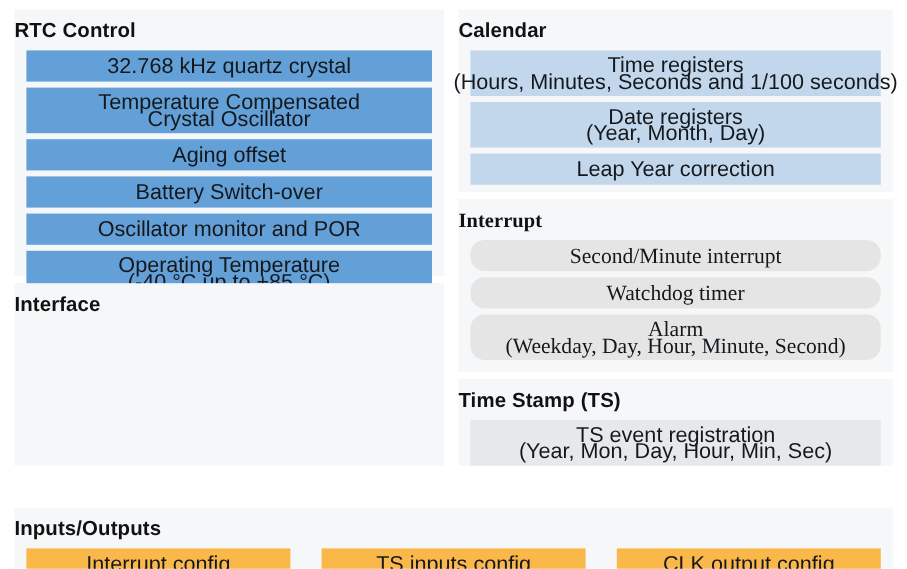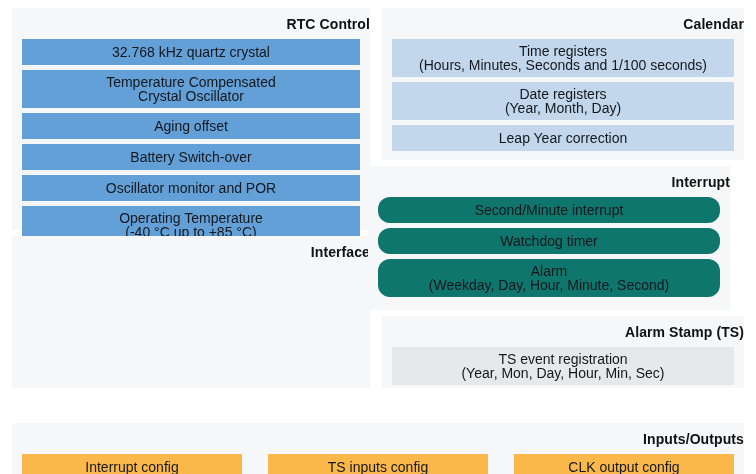--- a/index.html
+++ b/index.html
@@ -25,66 +25,67 @@
 
   
   .panel {
     position: absolute;
     background: #f6f7f9;
     box-sizing: border-box;
     padding: 0;
   }
 
   .panel-title {
-    text-align: right;
+    text-align: left;
     font-weight: bold;
-    font-size: 14px;
+    font-size: 17px;
     line-height: 1;
     color: #111111;
     padding-top: 9px;
     padding-bottom: 8px;
     letter-spacing: 0.1px;
   }
 
   .rows {
     padding: 0 10px 8px 10px;
   }
 
   .row {
     box-sizing: border-box;
     width: 100%;
     text-align: center;
-    font-size: 14px;
+    font-size: 18px;
     line-height: 14.5px;
     color: #14181c;
     display: flex;
     flex-direction: column;
+    align-items: center;
     justify-content: center;
     margin-bottom: 5px;
   }
   .row:last-child { margin-bottom: 0; }
 
   .row .l1, .row .l2 { display: block; white-space: nowrap; }
 
   .row.one { height: 26px; }
   .row.two { height: 38px; }
 
   
   .c-blue    { background: #63a0d8; }
   .c-ltblue  { background: #c2d7ec; }
   .c-gray    { background: #c2c6cb; }
-  .c-peach   { background: #0f766e; border-radius: 12px; }
+  .c-peach   { background: #e5e5e5; border-radius: 12px; }
   .c-ltgray  { background: #e7e8ea; }
   .c-orange  { background: #fbb84a; }
 
   
   #panel-rtc      { left: 12px;  top: 8px;   width: 358px; height: 222px; }
   #panel-iface    { left: 12px;  top: 236px; width: 358px; height: 152px; }
   #panel-cal      { left: 382px; top: 8px;   width: 362px; height: 152px; }
-  #panel-int      { left: 368px; top: 166px; width: 362px; height: 144px; }
+  #panel-int      { left: 382px; top: 166px; width: 362px; height: 144px; font-family: Liberation Serif, serif; }
   #panel-ts       { left: 382px; top: 316px; width: 362px; height: 72px; }
   #panel-io       { left: 12px;  top: 394px; width: 732px; height: 72px; margin-top: 29px; }
 
   
   .io-rows {
     display: flex;
     gap: 26px;
     padding: 0 10px 8px 10px;
   }
   .io-rows .row { margin-bottom: 0; flex: 1 1 0; }
@@ -151,21 +152,21 @@
         <span class="l1">Watchdog timer</span>
       </div>
       <div class="row two c-peach">
         <span class="l1">Alarm</span>
         <span class="l2">(Weekday, Day, Hour, Minute, Second)</span>
       </div>
     </div>
   </div>
 
   <div class="panel" id="panel-ts">
-    <div class="panel-title">Alarm Stamp (TS)</div>
+    <div class="panel-title">Time Stamp (TS)</div>
     <div class="rows">
       <div class="row two c-ltgray">
         <span class="l1">TS event registration</span>
         <span class="l2">(Year, Mon, Day, Hour, Min, Sec)</span>
       </div>
     </div>
   </div>
 
   <div class="panel" id="panel-io">
     <div class="panel-title">Inputs/Outputs</div>

